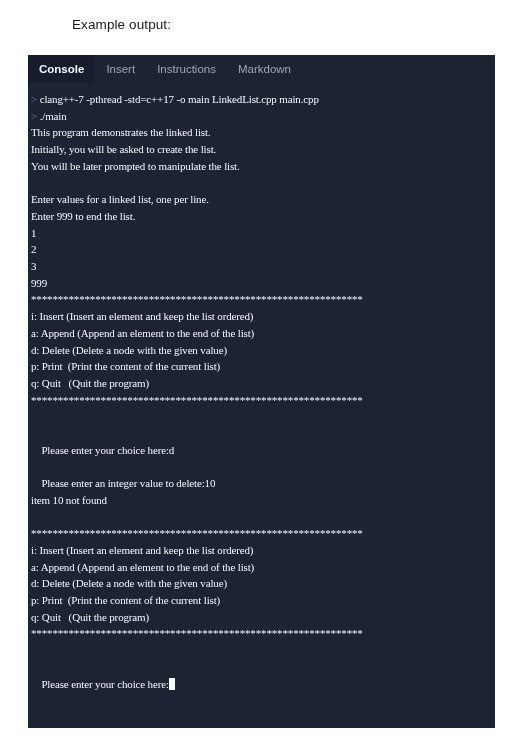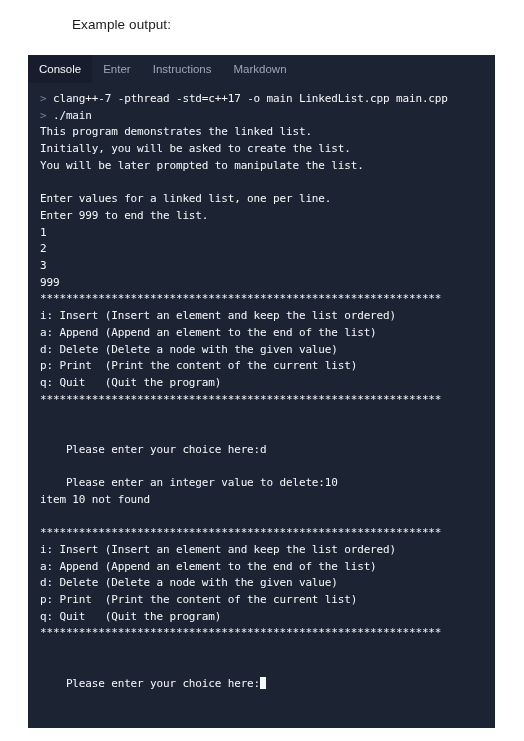--- a/index.html
+++ b/index.html
@@ -44,35 +44,36 @@
     padding: 0 11px;
     font-size: 11.5px;
     color: #9aa6b8;
     font-family: "Liberation Sans", sans-serif;
     white-space: nowrap;
     cursor: pointer;
   }
   .tab.active {
     background: #171d2d;
     color: #f5f9fc;
-    font-weight: normal;
+    font-weight: bold;
   }
   .console-body {
     padding: 8px 0 0 0;
     font-family: "DejaVu Sans Mono", "Liberation Mono", monospace;
     font-size: 11px;
     line-height: 16.7px;
     color: #f5f9fc;
     white-space: pre;
     letter-spacing: -0.15px;
   }
   .line {
-    padding-left: 12px;
+    padding-left: 3px;
     min-height: 16.7px;
     white-space: pre;
+    font-family: Liberation Serif, serif;
   }
   .line.blank {
     height: 16.7px;
   }
   .prompt-chevron {
     color: #7b7f9e;
   }
   .cursor-block {
     display: inline-block;
     width: 6.3px;
@@ -85,21 +86,21 @@
 <body>
 
 <div class="page-heading">Example output:</div>
 
 <div class="console-panel">
   <div class="tab-bar" id="tab-bar">
       <div class="tab active">
         <span>Console</span>
       </div>
       <div class="tab">
-        <span>Enter</span>
+        <span>Insert</span>
       </div>
       <div class="tab">
         <span>Instructions</span>
       </div>
       <div class="tab">
         <span>Markdown</span>
       </div>
     </div>
   <div class="console-body" id="console-body"><div class="line"><span class="prompt-chevron">&gt;</span><span> clang++-7 -pthread -std=c++17 -o main LinkedList.cpp main.cpp</span></div><div class="line"><span class="prompt-chevron">&gt;</span><span> ./main</span></div><div class="line"><span>This program demonstrates the linked list.</span></div><div class="line"><span>Initially, you will be asked to create the list.</span></div><div class="line"><span>You will be later prompted to manipulate the list.</span></div><div class="line blank">&nbsp;</div><div class="line"><span>Enter values for a linked list, one per line.</span></div><div class="line"><span>Enter 999 to end the list.</span></div><div class="line"><span>1</span></div><div class="line"><span>2</span></div><div class="line"><span>3</span></div><div class="line"><span>999</span></div><div class="line"><span>**************************************************************</span></div><div class="line"><span>i: Insert (Insert an element and keep the list ordered)</span></div><div class="line"><span>a: Append (Append an element to the end of the list)</span></div><div class="line"><span>d: Delete (Delete a node with the given value)</span></div><div class="line"><span>p: Print  (Print the content of the current list)</span></div><div class="line"><span>q: Quit   (Quit the program)</span></div><div class="line"><span>**************************************************************</span></div><div class="line blank">&nbsp;</div><div class="line blank">&nbsp;</div><div class="line"><span>    Please enter your choice here:d</span></div><div class="line blank">&nbsp;</div><div class="line"><span>    Please enter an integer value to delete:10</span></div><div class="line"><span>item 10 not found</span></div><div class="line blank">&nbsp;</div><div class="line"><span>**************************************************************</span></div><div class="line"><span>i: Insert (Insert an element and keep the list ordered)</span></div><div class="line"><span>a: Append (Append an element to the end of the list)</span></div><div class="line"><span>d: Delete (Delete a node with the given value)</span></div><div class="line"><span>p: Print  (Print the content of the current list)</span></div><div class="line"><span>q: Quit   (Quit the program)</span></div><div class="line"><span>**************************************************************</span></div><div class="line blank">&nbsp;</div><div class="line blank">&nbsp;</div><div class="line"><span>    Please enter your choice here:</span><span class="cursor-block"></span></div></div>
 </div>

